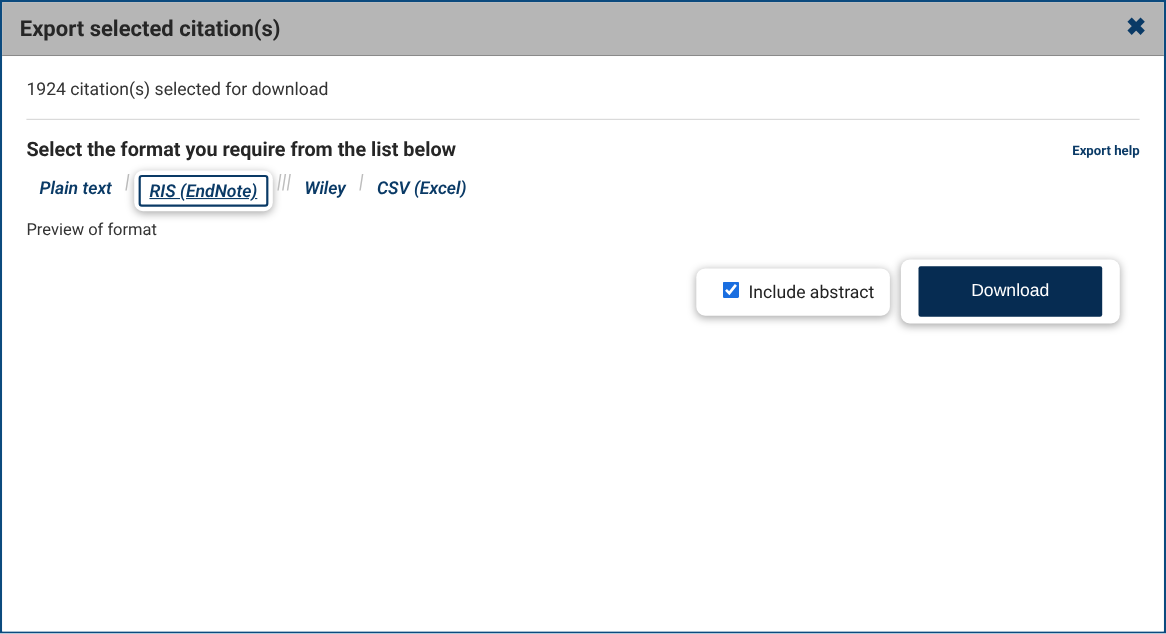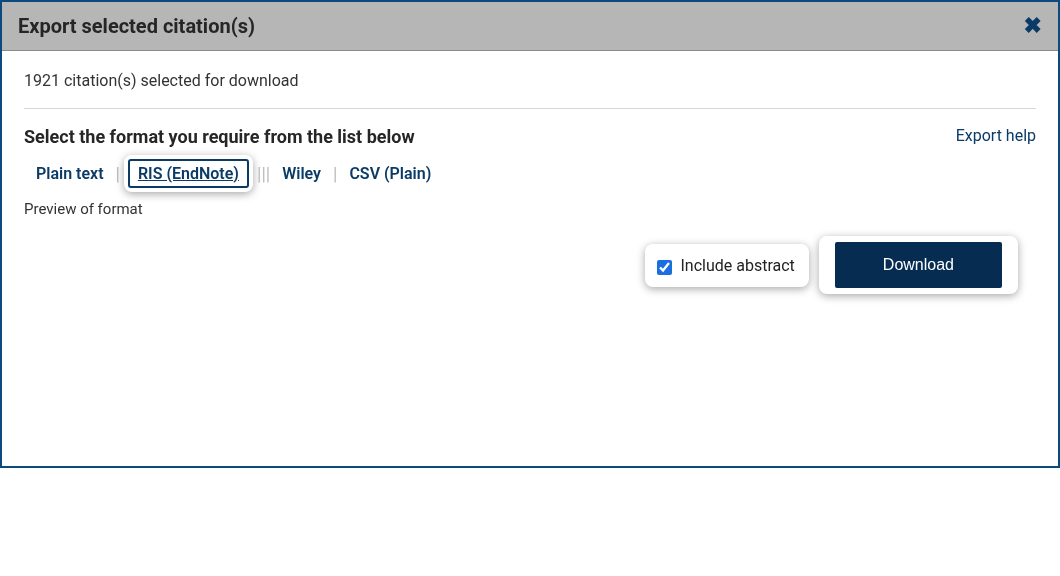--- a/index.html
+++ b/index.html
@@ -5,21 +5,21 @@
     * { margin: 0; padding: 0; box-sizing: border-box; }
     body {
       font-family: -apple-system, BlinkMacSystemFont, "Segoe UI", Roboto, "Helvetica Neue", Arial, sans-serif;
       background: #fff;
       width: 1060px;
       height: 576px;
       overflow: hidden;
     }
     .modal {
       width: 1060px;
-      height: 468px;
+      height: 576px;
       border: 2px solid #0b4a7e;
       background: #fff;
       display: flex;
       flex-direction: column;
     }
     .modal-header {
       background: #b6b6b6;
       padding: 12px 16px 12px 16px;
       border-bottom: 1px solid #8a8a8a;
       display: flex;
@@ -55,40 +55,41 @@
     .info-line {
       font-size: 17px;
       font-weight: 700;
       color: #262626;
       padding: 17px 0;
       border-bottom: 1px solid #d6d6d6;
     }
     .format-row {
       display: flex;
       justify-content: space-between;
-      align-items: flex-start;
+      align-items: center;
       padding-top: 17px;
       padding-bottom: 8px;
     }
     .format-label {
       font-size: 18px;
       font-weight: 700;
       color: #262626;
     }
     .export-help {
-      font-size: 16px;
-      font-weight: 400;
+      font-size: 12px;
+      font-weight: 700;
       color: #0a3a66;
       cursor: pointer;
     }
     .tabs {
       display: flex;
-      align-items: center;
+      align-items: flex-start;
       gap: 0;
       padding-bottom: 6px;
+      font-style: italic;
     }
     .tab {
       font-size: 16px;
       font-weight: 600;
       color: #0a3a66;
       padding: 6px 12px;
       cursor: pointer;
       white-space: nowrap;
     }
     .tab-sep {
@@ -148,23 +149,23 @@
       justify-content: flex-end;
       align-items: center;
       gap: 10px;
       padding: 16px 18px 16px 18px;
       background: #fff;
     }
     .checkbox-wrap {
       background: #fff;
       border-radius: 8px;
       box-shadow: 0 2px 8px rgba(0,0,0,0.35);
-      padding: 12px 14px 12px 12px;
-      display: flex;
-      align-items: flex-end;
+      padding: 12px 14px 12px 24px;
+      display: flex;
+      align-items: flex-start;
       gap: 8px;
     }
     .checkbox {
       width: 15px;
       height: 15px;
       accent-color: #1a6ee0;
       cursor: pointer;
     }
     .checkbox-label {
       font-size: 16px;
@@ -190,39 +191,39 @@
 </head>
 <body>
 
 <div class="modal">
   <div class="modal-header">
     <div class="modal-title">Export selected citation(s)</div>
     <div class="close-icon">✖</div>
   </div>
 
   <div class="modal-body">
-    <div class="status-line">1921 citation(s) selected for download</div>
+    <div class="status-line">1924 citation(s) selected for download</div>
 
     <div class="format-row">
       <div class="format-label">Select the format you require from the list below</div>
       <div class="export-help">Export help</div>
     </div>
 
     <div class="tabs">
       <span class="tab">Plain text</span>
       <span class="tab-sep">|</span>
       <span class="tab-active-wrap">
         <span class="tab-active">RIS (EndNote)</span>
       </span>
       <span class="tab-sep">|</span>
       <span class="tab-sep">|</span>
       <span class="tab-sep">|</span>
       <span class="tab">Wiley</span>
       <span class="tab-sep">|</span>
-      <span class="tab">CSV (Plain)</span>
+      <span class="tab">CSV (Excel)</span>
     </div>
 
     <div class="preview-label">Preview of format</div>
 
     <div class="footer">
       <div class="checkbox-wrap">
         <input type="checkbox" class="checkbox" checked="" style="">
         <span class="checkbox-label">Include abstract</span>
       </div>
       <div class="download-wrap">

